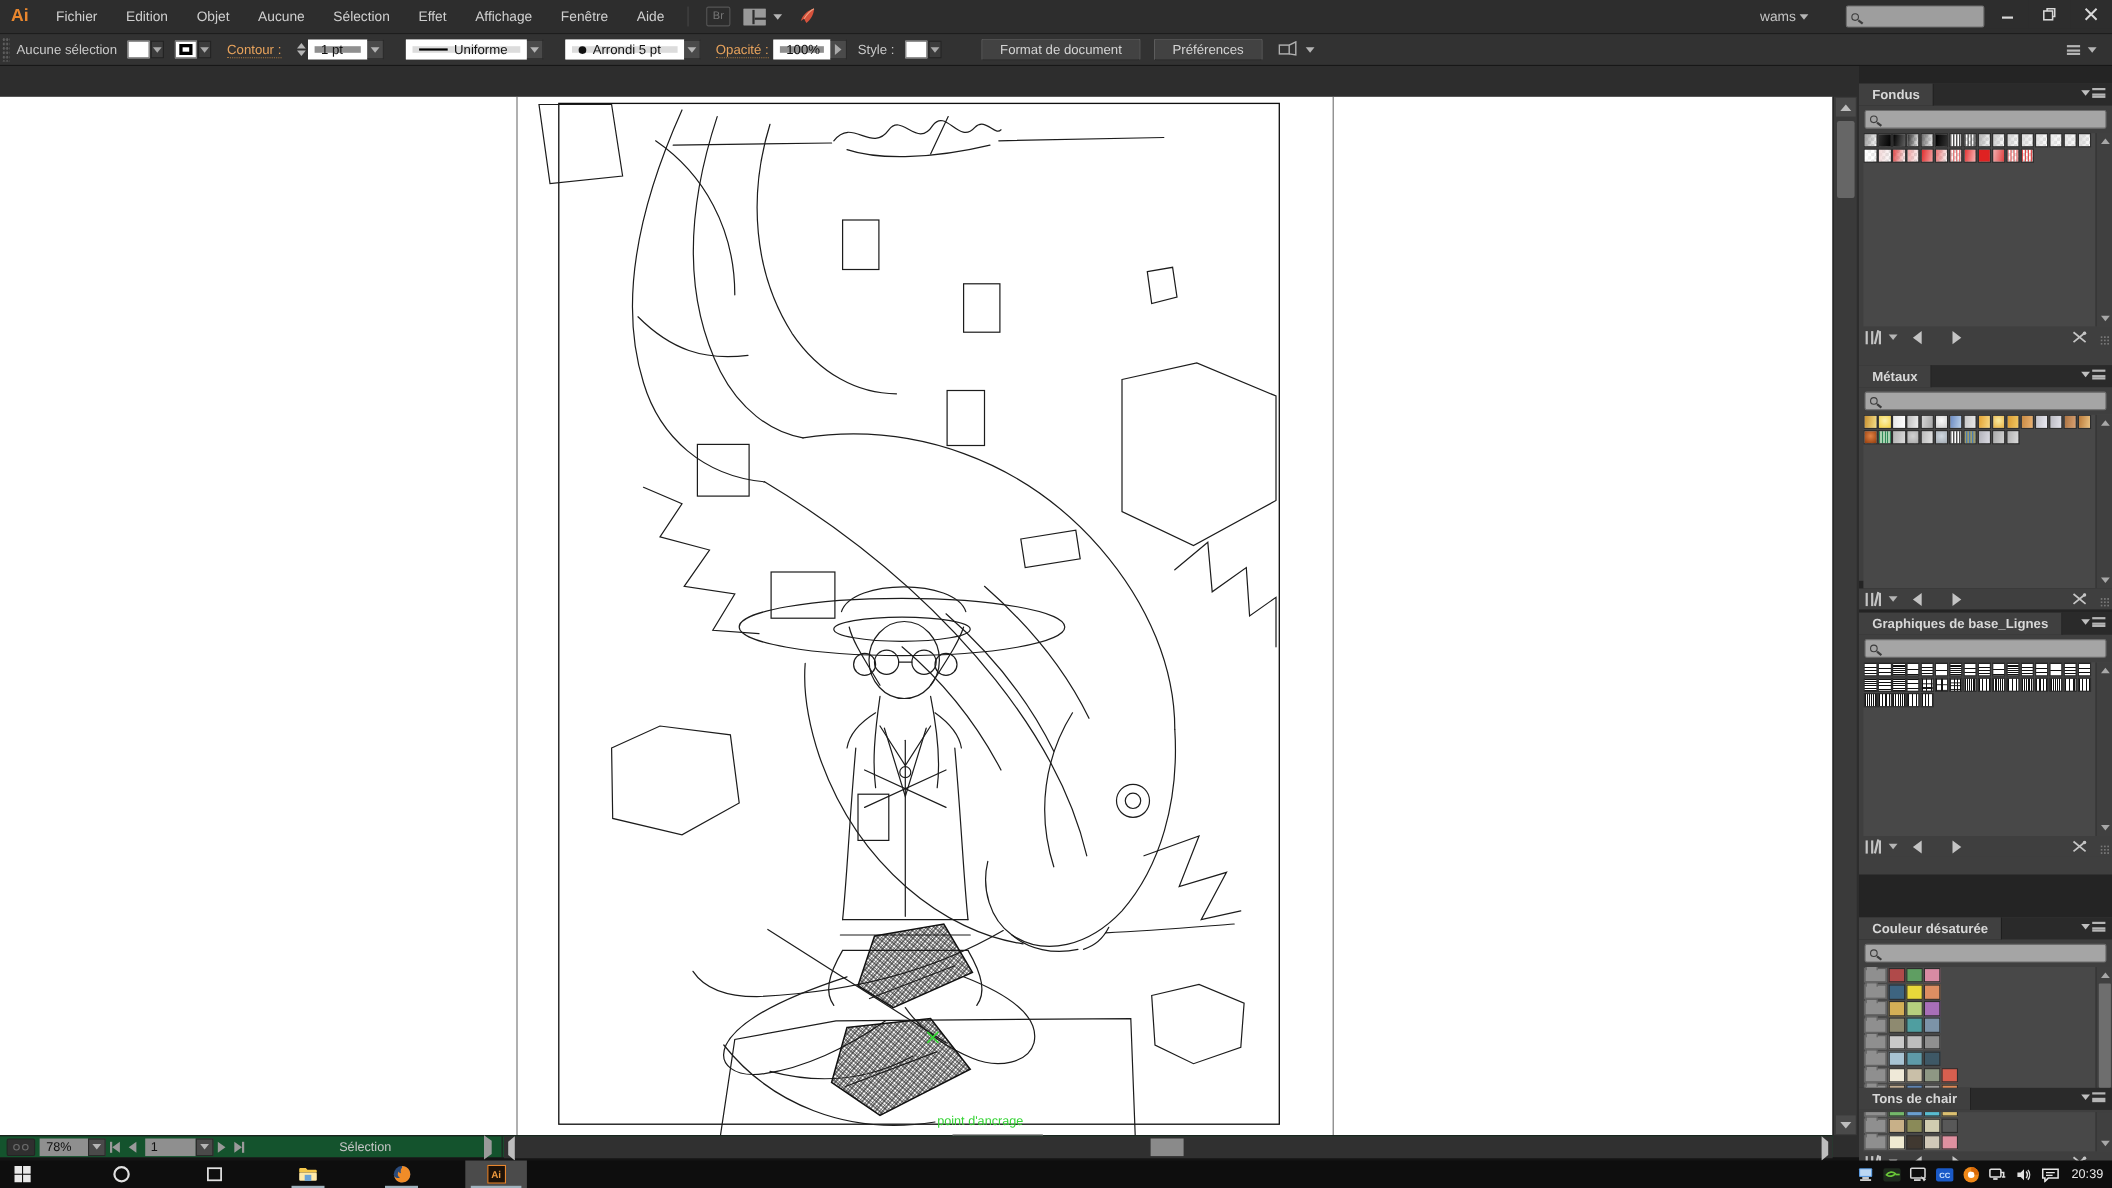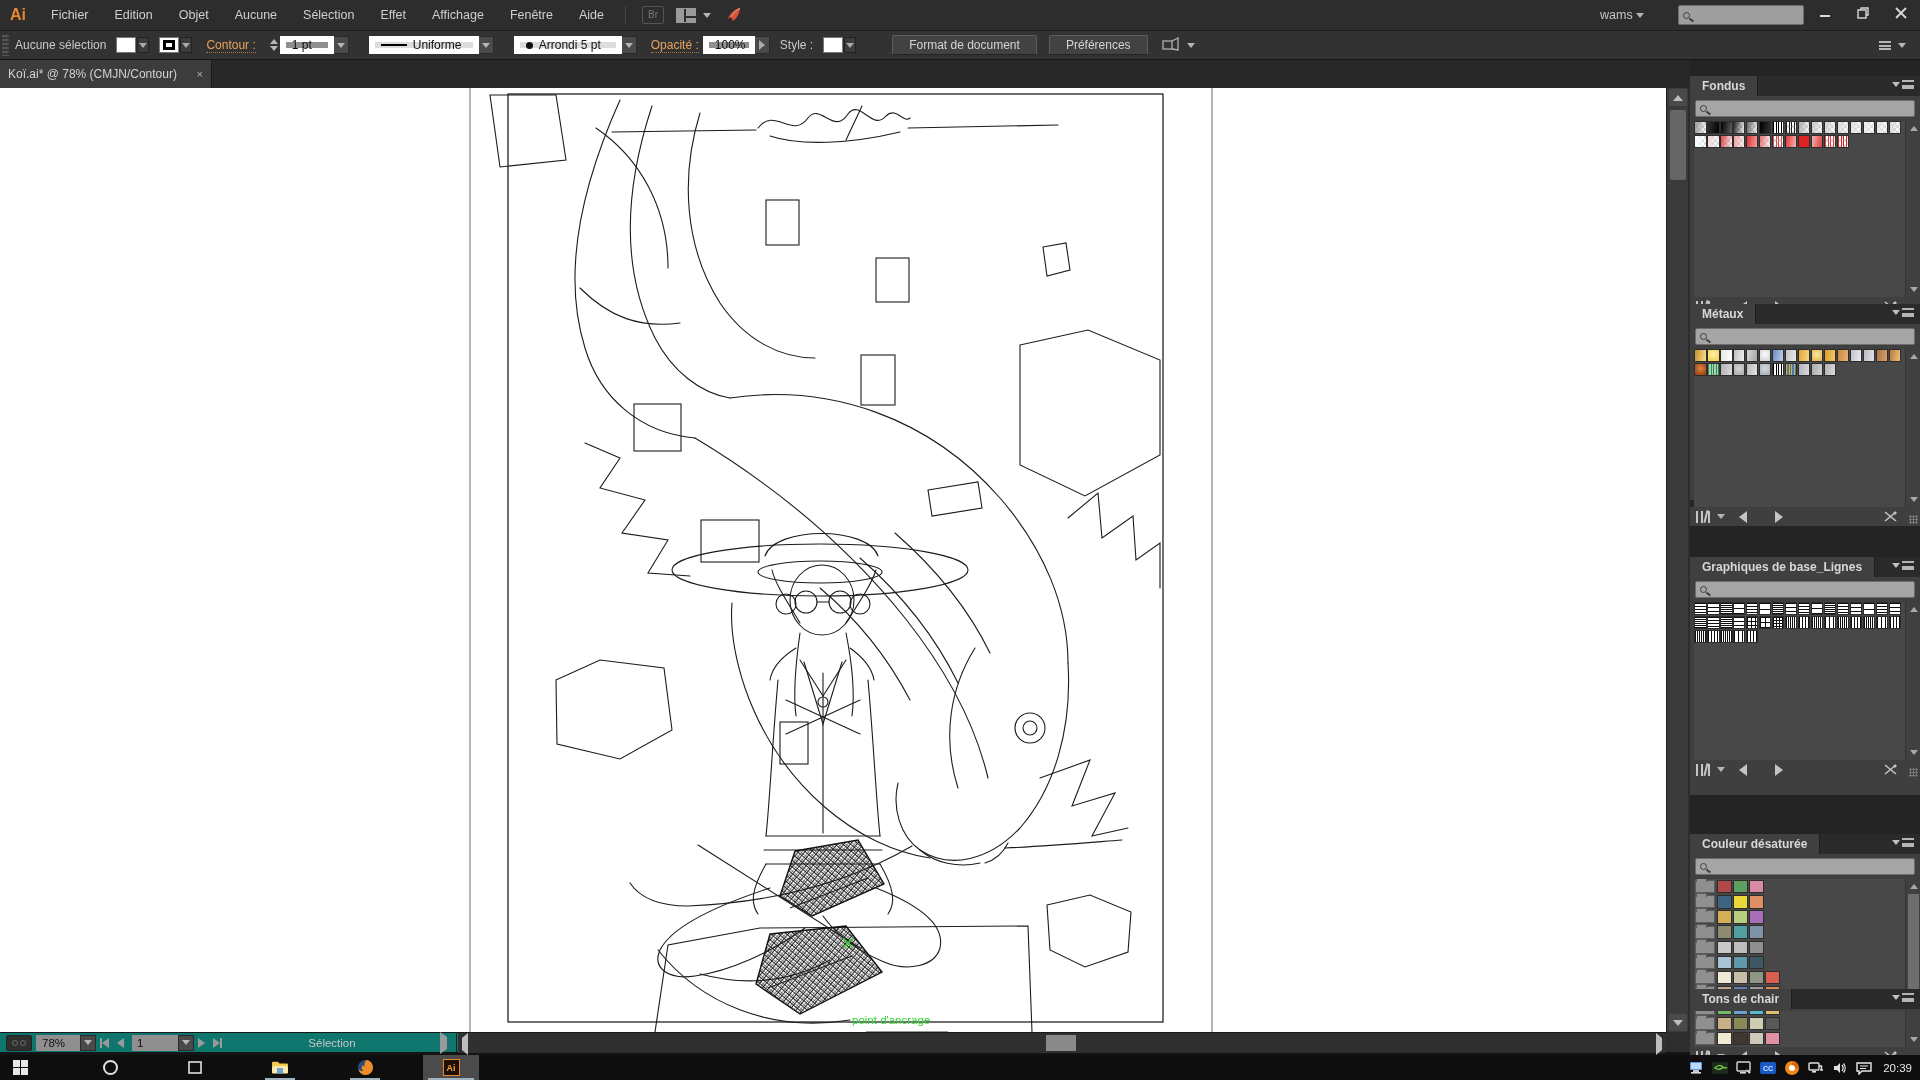--- a/index.html
+++ b/index.html
@@ -84,21 +84,21 @@
     border-left:1px solid #1f1f1f; }
   .scr-btn { position:absolute; left:2px; width:18px; height:17px; background:#4a4a4a; display:flex;
     align-items:center; justify-content:center; }
   .tri-up { width:0;height:0;border-left:5px solid transparent;border-right:5px solid transparent;border-bottom:6px solid #bdbdbd; }
   .tri-down { width:0;height:0;border-left:5px solid transparent;border-right:5px solid transparent;border-top:6px solid #bdbdbd; }
   .tri-left { width:0;height:0;border-top:5px solid transparent;border-bottom:5px solid transparent;border-right:6px solid #bdbdbd; }
   .tri-right { width:0;height:0;border-top:5px solid transparent;border-bottom:5px solid transparent;border-left:6px solid #bdbdbd; }
   #vthumb { position:absolute; left:3px; top:22px; width:16px; height:70px; background:#666; border-radius:2px; }
 
   
-  #statusbar { position:absolute; left:0; top:1032px; width:1666px; height:20px; background:#0f766e;
+  #statusbar { position:absolute; left:0; top:1032px; width:1666px; height:20px; background:#14532d;
     border-top:1px solid #191919; display:flex; align-items:center; color:#c6c6c6; font-size:11.5px; }
   #status-opts { width:26px; height:16px; margin:0 4px 0 6px; background:#2f2f2f; border:1px solid #242424;
     border-radius:2px; display:flex; align-items:center; justify-content:center; gap:2px; }
   #status-opts i { width:6px; height:6px; border:1.5px solid #6d6d6d; border-radius:50%; display:block; }
   .zoom-box { height:16px; background:#8f8f8f; color:#111; padding:0 6px; display:flex; align-items:center; min-width:44px; }
   .sb-dd { width:16px; height:16px; background:#4a4a4a; border:1px solid #2a2a2a; display:flex; align-items:center; justify-content:center; }
   .nav-btn { margin:0 4px; display:flex; align-items:center; }
   .nav-bar { width:2px; height:10px; background:#9a9a9a; }
   .nav-tri-l { width:0;height:0;border-top:5px solid transparent;border-bottom:5px solid transparent;border-right:7px solid #9a9a9a; }
   .nav-tri-r { width:0;height:0;border-top:5px solid transparent;border-bottom:5px solid transparent;border-left:7px solid #9a9a9a; }
@@ -277,26 +277,20 @@
           <path d="M10 4 L16 1 L16 13 L10 12" fill="none" stroke="#b0b0b0" stroke-width="1.3"></path>
         </svg>
       <span class="dd-arrow"></span>
     </span>
     <span id="cbar-menu-icon">
       <span class="lines3"></span>
         <span class="dd-arrow"></span>
     </span>
   </div>
 
-  <div id="tabbar">
-    <div id="doc-tab">
-      <span>Koï.ai* @ 78% (CMJN/Contour)</span>
-      <span class="close-x">×</span>
-    </div>
-  </div>
 
   <div id="canvas-area">
     <svg id="artwork" width="1666" height="944" viewBox="0 0 1666 944">
       <defs>
         <pattern id="net" width="5" height="5" patternUnits="userSpaceOnUse" patternTransform="rotate(40)">
           <path d="M0 0 H5 M0 0 V5 M0 2.5 H5 M2.5 0 V5" stroke="#161616" stroke-width="0.9" fill="none"></path>
         </pattern>
       </defs>
       <g stroke="#6f6f6f" stroke-width="1" fill="none">
         <line x1="470" y1="0" x2="470" y2="944"></line>
@@ -508,21 +502,21 @@
           <span class="dd-arrow"></span>
         <span class="pf-tri pf-tri-l"></span>
         <span class="pf-tri pf-tri-r"></span>
         <svg class="nosw" width="15" height="13">
             <path d="M2 2 L13 11 M13 2 L2 11" stroke="#c4c4c4" stroke-width="1.6"></path>
             <circle cx="12" cy="3" r="1.6" fill="#c4c4c4"></circle>
           </svg>
         <span class="grip"></span>
       </div>
     </div>
-    <div class="panel" style="top:244px; height:196px">
+    <div class="panel" style="top:272px; height:196px">
       <div class="phead">
           <span class="ptab">Métaux</span>
         <span class="pmenu">
             <span class="dd-arrow"></span>
             <span class="lines3"></span>
           </span>
         </div>
       <div class="psearch">
           <span class="mag"></span>
         </div>

